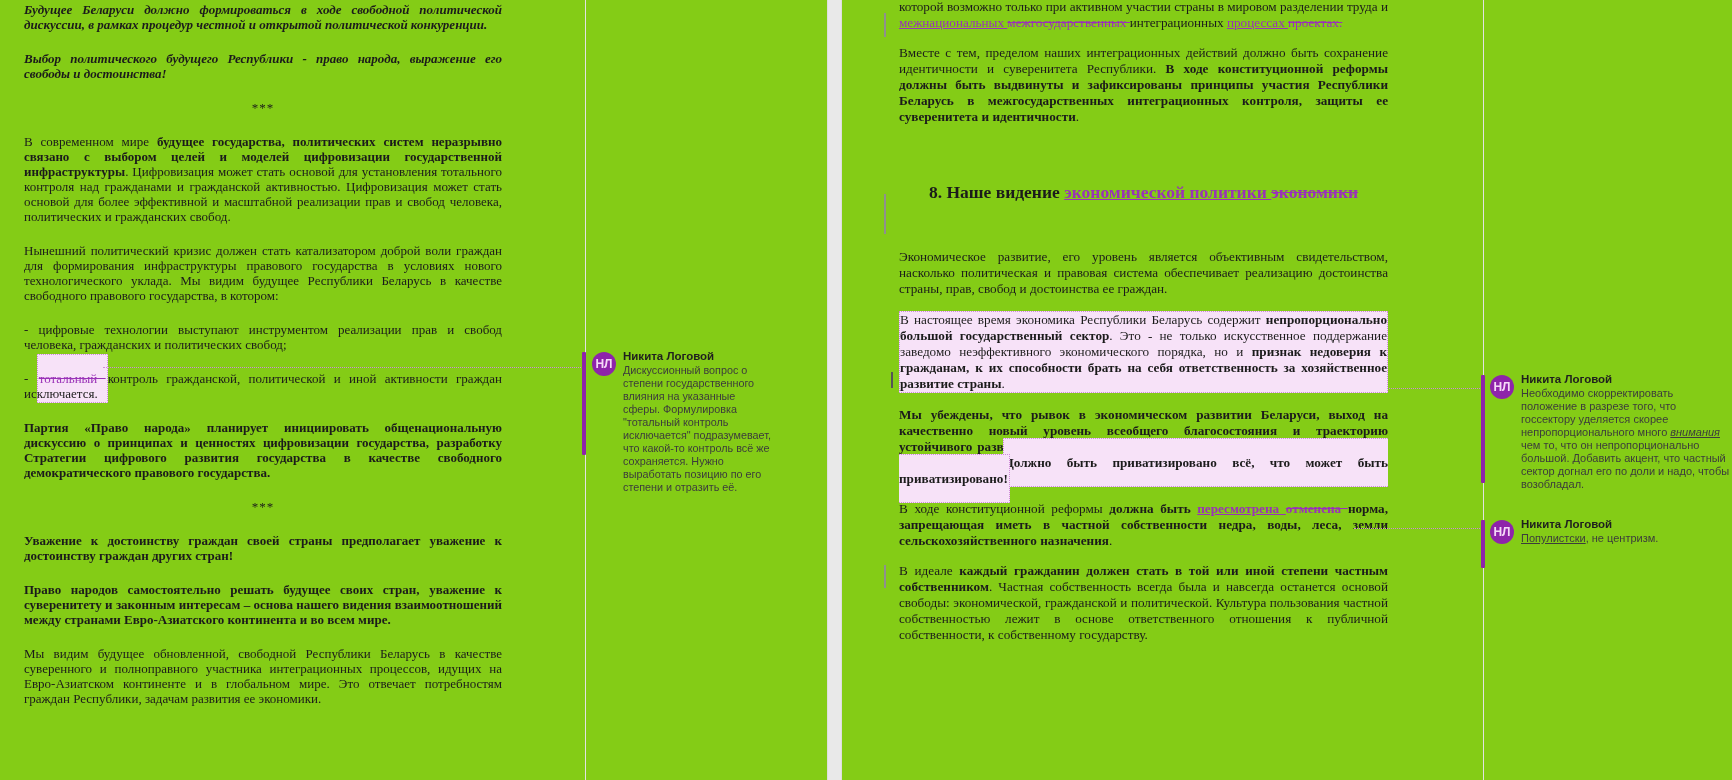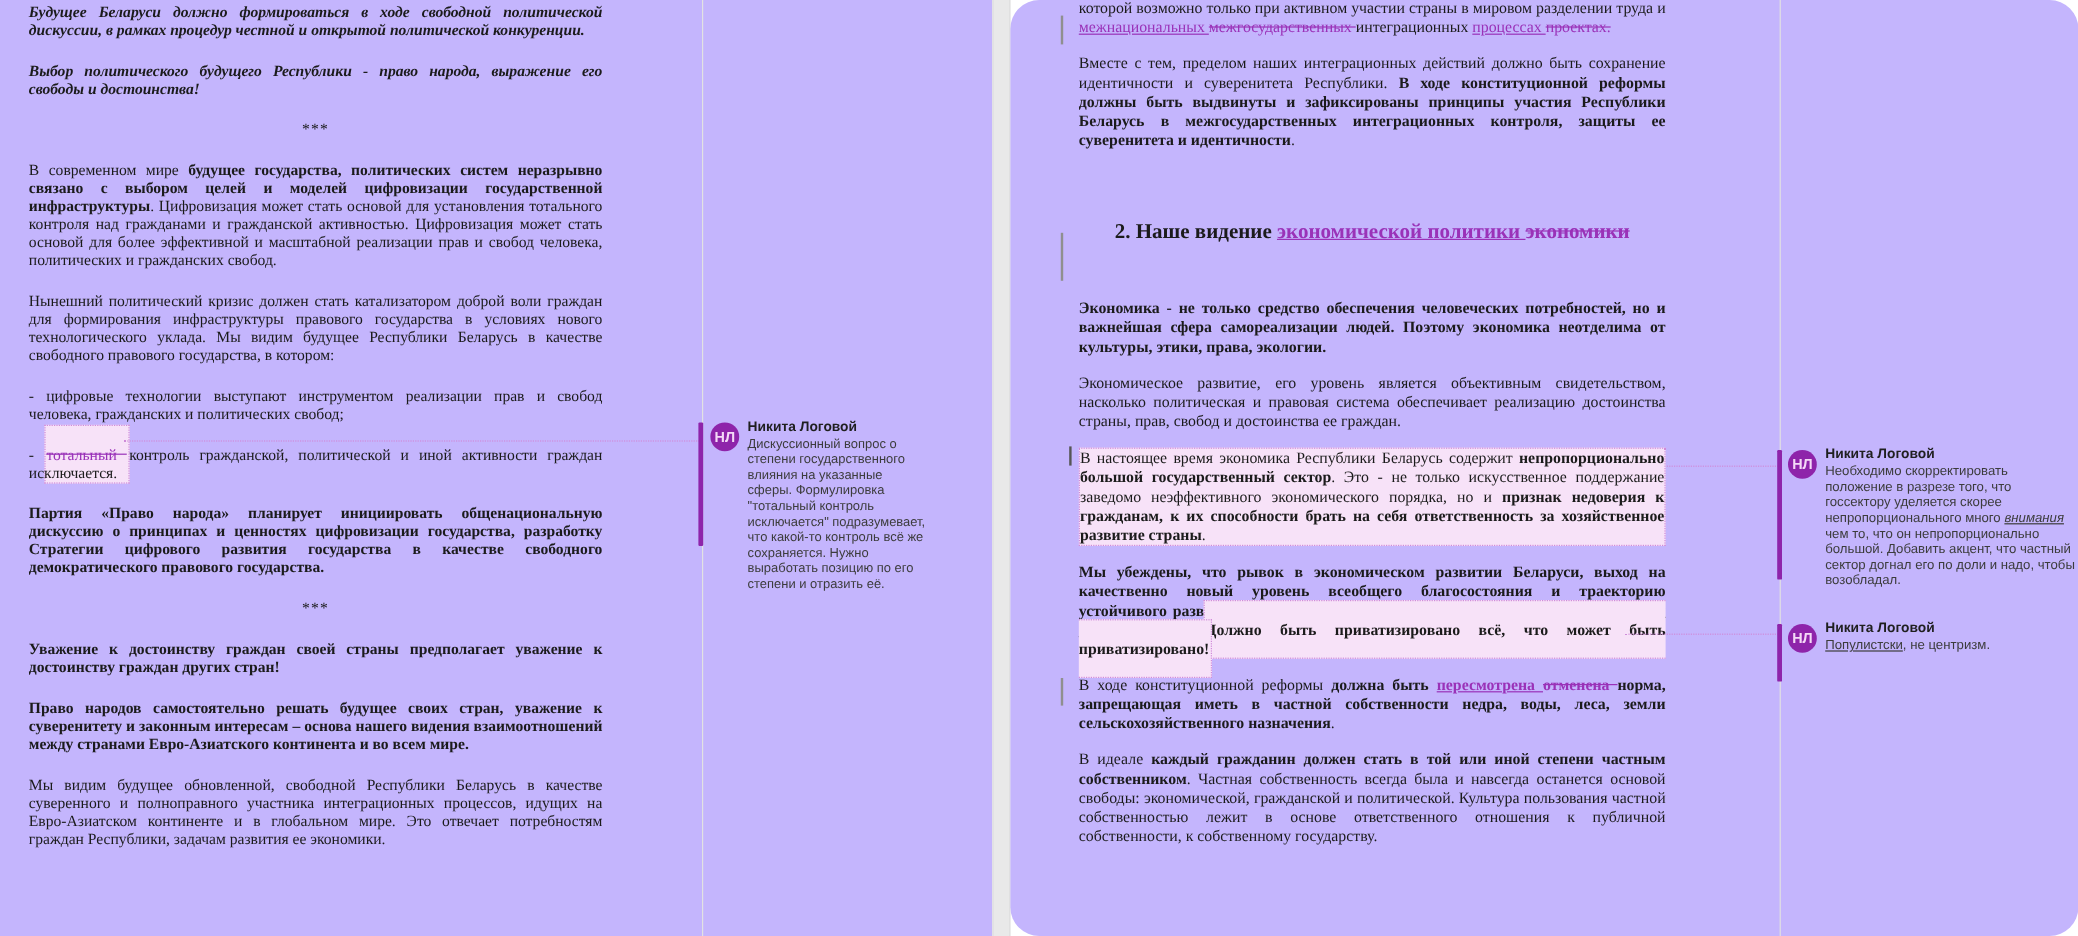--- a/index.html
+++ b/index.html
@@ -12,23 +12,23 @@
     --bar:#8f8f8f;
     --ink:#1b1b1b;
     --cmt:#3c3c3c;
   }
   *{margin:0;padding:0;box-sizing:border-box;}
   html,body{width:1732px;height:780px;}
   body{
     position:relative;overflow:hidden;background:#fff;
     font-family:"Liberation Serif", serif;color:var(--ink);
   }
-  .view{position:absolute;top:0;height:780px;background:#c4b5fd;}
+  .view{position:absolute;top:0;height:780px;background:#84cc16;}
   .view-left{left:0;width:827px;}
-  .view-right{left:842px;width:890px;border-radius:24px;}
+  .view-right{left:842px;width:890px;}
   .page-gap{position:absolute;top:0;left:827px;width:15px;height:780px;
     background:var(--gap);border-left:1px solid #dedede;border-right:1px solid #dedede;}
   .page-edge{position:absolute;top:0;width:1px;height:780px;background:var(--edge);}
   .edge-left{left:585px;} .edge-right{left:641px;}
 
   
   .text-col{position:absolute;font-size:13px;line-height:15px;}
   .col-left{left:24px;top:2px;width:478px;}
   .col-right{left:57px;top:-1px;width:489px;font-size:13.2px;line-height:16px;}
   .para{text-align:justify;margin-bottom:19px;}
@@ -110,22 +110,21 @@
     </div>
   </div>
 </div>
 
 <div class="page-gap"></div>
 
 <div class="view view-right">
   <div class="text-col col-right">
       <div class="para"><span>которой возможно только при активном участии страны в мировом разделении труда и </span><span class="ins">межнациональных </span><span class="del">межгосударственных </span><span>интеграционных </span><span class="ins">процессах </span><span class="del">проектах.</span></div>
       <div class="para"><span>Вместе с тем, пределом наших интеграционных действий должно быть сохранение идентичности и суверенитета Республики. </span><span class="b">В ходе конституционной реформы должны быть выдвинуты и зафиксированы принципы участия Республики Беларусь в межгосударственных интеграционных контроля, защиты ее суверенитета и идентичности</span><span>.</span></div>
-      <div class="para heading"><span>2. Наше видение </span><span class="ins">экономической политики </span><span class="del">экономики</span></div>
-      <div class="para"><span class="b">Экономика - не только средство обеспечения человеческих потребностей, но и важнейшая сфера самореализации людей. Поэтому экономика неотделима от культуры, этики, права, экологии.</span></div>
+      <div class="para heading"><span>8. Наше видение </span><span class="ins">экономической политики </span><span class="del">экономики</span></div>
       <div class="para"><span>Экономическое развитие, его уровень является объективным свидетельством, насколько политическая и правовая система обеспечивает реализацию достоинства страны, прав, свобод и достоинства ее граждан.</span></div>
       <div class="para hlblock"><span>В настоящее время экономика Республики Беларусь содержит </span><span class="b">непропорционально большой государственный сектор</span><span>. Это - не только искусственное поддержание заведомо неэффективного экономического порядка, но и </span><span class="b">признак недоверия к гражданам, к их способности брать на себя ответственность за хозяйственное развитие страны</span><span>.</span></div>
       <div class="para"><span class="b">Мы убеждены, что рывок в экономическом развитии Беларуси, выход на качественно новый уровень всеобщего благосостояния и траекторию устойчивого развития Республики связан с реализацией </span><span class="b u">масштабных программ приватизации.</span><span class="b"> </span><span class="b hl">Должно быть приватизировано всё, что может быть приватизировано!</span></div>
       <div class="para"><span>В ходе конституционной реформы </span><span class="b">должна быть </span><span class="b ins">пересмотрена </span><span class="b del">отменена </span><span class="b">норма, запрещающая иметь в частной собственности недра, воды, леса, земли сельскохозяйственного назначения</span><span>.</span></div>
       <div class="para"><span>В идеале </span><span class="b">каждый гражданин должен стать в той или иной степени частным собственником</span><span>. Частная собственность всегда была и навсегда останется основой свободы: экономической, гражданской и политической. Культура пользования частной собственностью лежит в основе ответственного отношения к публичной собственности, к собственному государству.</span></div>
     </div>
 
   <div class="change-bar cb-1"></div>
   <div class="change-bar cb-2"></div>
   <div class="change-bar cb-3"></div>

